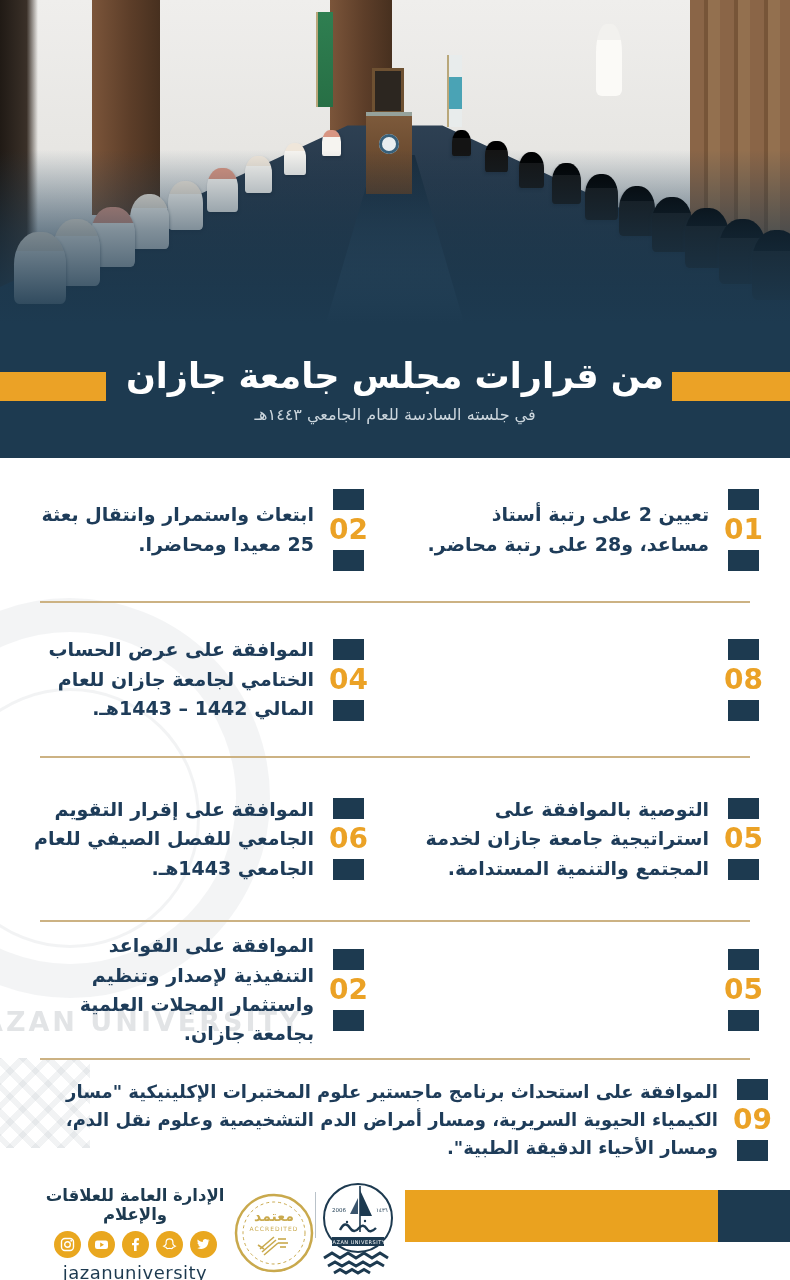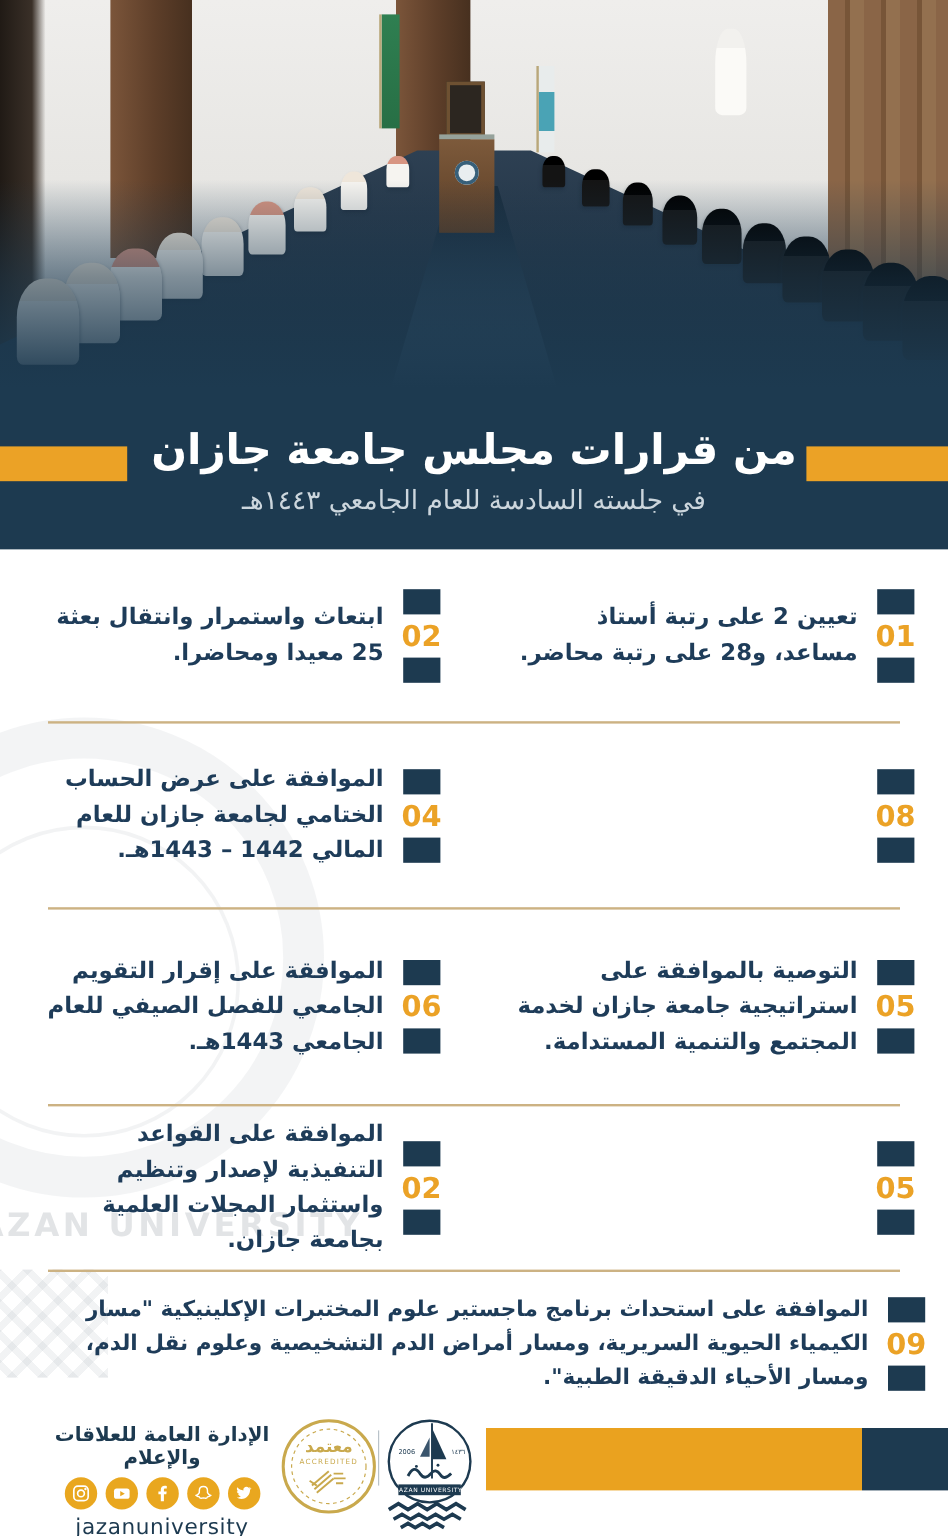--- a/index.html
+++ b/index.html
@@ -38,55 +38,55 @@
   .person { position:absolute; z-index:3; }
   .ph-fade { position:absolute; left:0; bottom:0; width:790px; height:180px; z-index:6;
            background:linear-gradient(rgba(29,58,80,0) 0%, rgba(29,58,80,.55) 45%, #1d3a50 96%); }
 
   
   .band { position:relative; width:790px; height:128px; background:#1d3a50; text-align:center; }
   .band .bar { position:absolute; top:42px; height:29px; background:#eba226; }
   .band .bar.left { left:0; width:106px; }
   .band .bar.right { right:0; width:118px; }
   .band h1 { padding-top:26px; color:#ffffff; font-size:35px; font-weight:bold; direction:rtl; letter-spacing:0; }
-  .band h2 { margin-top:9px; color:#ccd6dd; font-size:22px; font-weight:normal; direction:rtl; }
+  .band h2 { margin-top:9px; color:#ccd6dd; font-size:16px; font-weight:normal; direction:rtl; }
 
   
   .content { position:relative; width:790px; height:722px; background:#fff; overflow:hidden; }
   .wm-circle { position:absolute; left:-130px; top:140px; width:400px; height:400px; border-radius:50%;
            border:34px solid rgba(165,172,178,.13); z-index:0; }
   .wm-circle2 { position:absolute; left:-60px; top:230px; width:260px; height:260px; border-radius:50%;
            border:3px solid rgba(165,172,178,.15); z-index:0; }
   .wm-text { position:absolute; left:-18px; top:548px; font-size:27px; font-weight:bold;
            color:rgba(150,158,166,.28); letter-spacing:3px; z-index:0; }
   .wm-weave { position:absolute; right:700px; top:600px; width:160px; height:90px; z-index:0;
            background:repeating-linear-gradient(45deg, rgba(160,170,178,.14) 0 6px, transparent 6px 18px),
                       repeating-linear-gradient(-45deg, rgba(160,170,178,.14) 0 6px, transparent 6px 18px); }
   .row { position:relative; z-index:1; display:flex; direction:rtl; align-items:center; }
   .r1{height:143px;} .r2{height:153px;} .r3{height:162px;} .r4{height:136px;} .r5{height:120px;}
   .divider { position:relative; z-index:1; height:2px; margin:0 40px; background:#ccb283; }
   .item { flex:1; display:flex; direction:rtl; align-items:center; gap:15px; padding:0 27px 0 8px; }
   .marker { display:flex; flex-direction:column; align-items:center; gap:6px; flex:0 0 auto; }
   .sq { width:31px; height:21px; background:#1d3a50; }
-  .num { color:#eba226; font-size:24px; font-weight:bold; line-height:1; }
+  .num { color:#eba226; font-size:28px; font-weight:bold; line-height:1; }
   .txt { color:#1e3c59; font-size:19px; font-weight:bold; line-height:1.55; text-align:right;
          direction:rtl; max-width:285px; }
   .item.full { padding:0 18px 0 40px; }
   .item.full .txt { max-width:660px; font-size:18px; }
 
   
   .footer { position:relative; width:746px; height:100px; background:#fff; }
   .f-left { position:absolute; left:28px; top:6px; width:214px; }
   .dept { color:#1d3a50; font-size:16.5px; font-weight:bold; direction:rtl; text-align:center; }
   .socials { display:flex; justify-content:center; gap:7px; margin-top:7px; }
   .soc { width:27px; height:27px; border-radius:50%; background:#e9a71f; display:flex;
          align-items:center; justify-content:center; color:#fff; }
   .soc svg { display:block; }
   .handle { margin-top:4px; text-align:center; color:#1d3a50; font-size:18px; letter-spacing:.5px; }
-  .seal { position:absolute; left:234px; top:2px; }
+  .seal { position:absolute; left:234px; top:13px; }
   .v-div { position:absolute; left:315px; top:12px; width:1px; height:46px; background:#b9c2c9; }
   .logo { position:absolute; left:320px; top:0px; }
   .f-bar { position:absolute; left:405px; top:10px; width:385px; height:52px;
            background:linear-gradient(to right, #eaa21f 0 313px, #1d3a50 313px); }
 </style>
 </head>
 <body>
 
 <div class="page">
 

